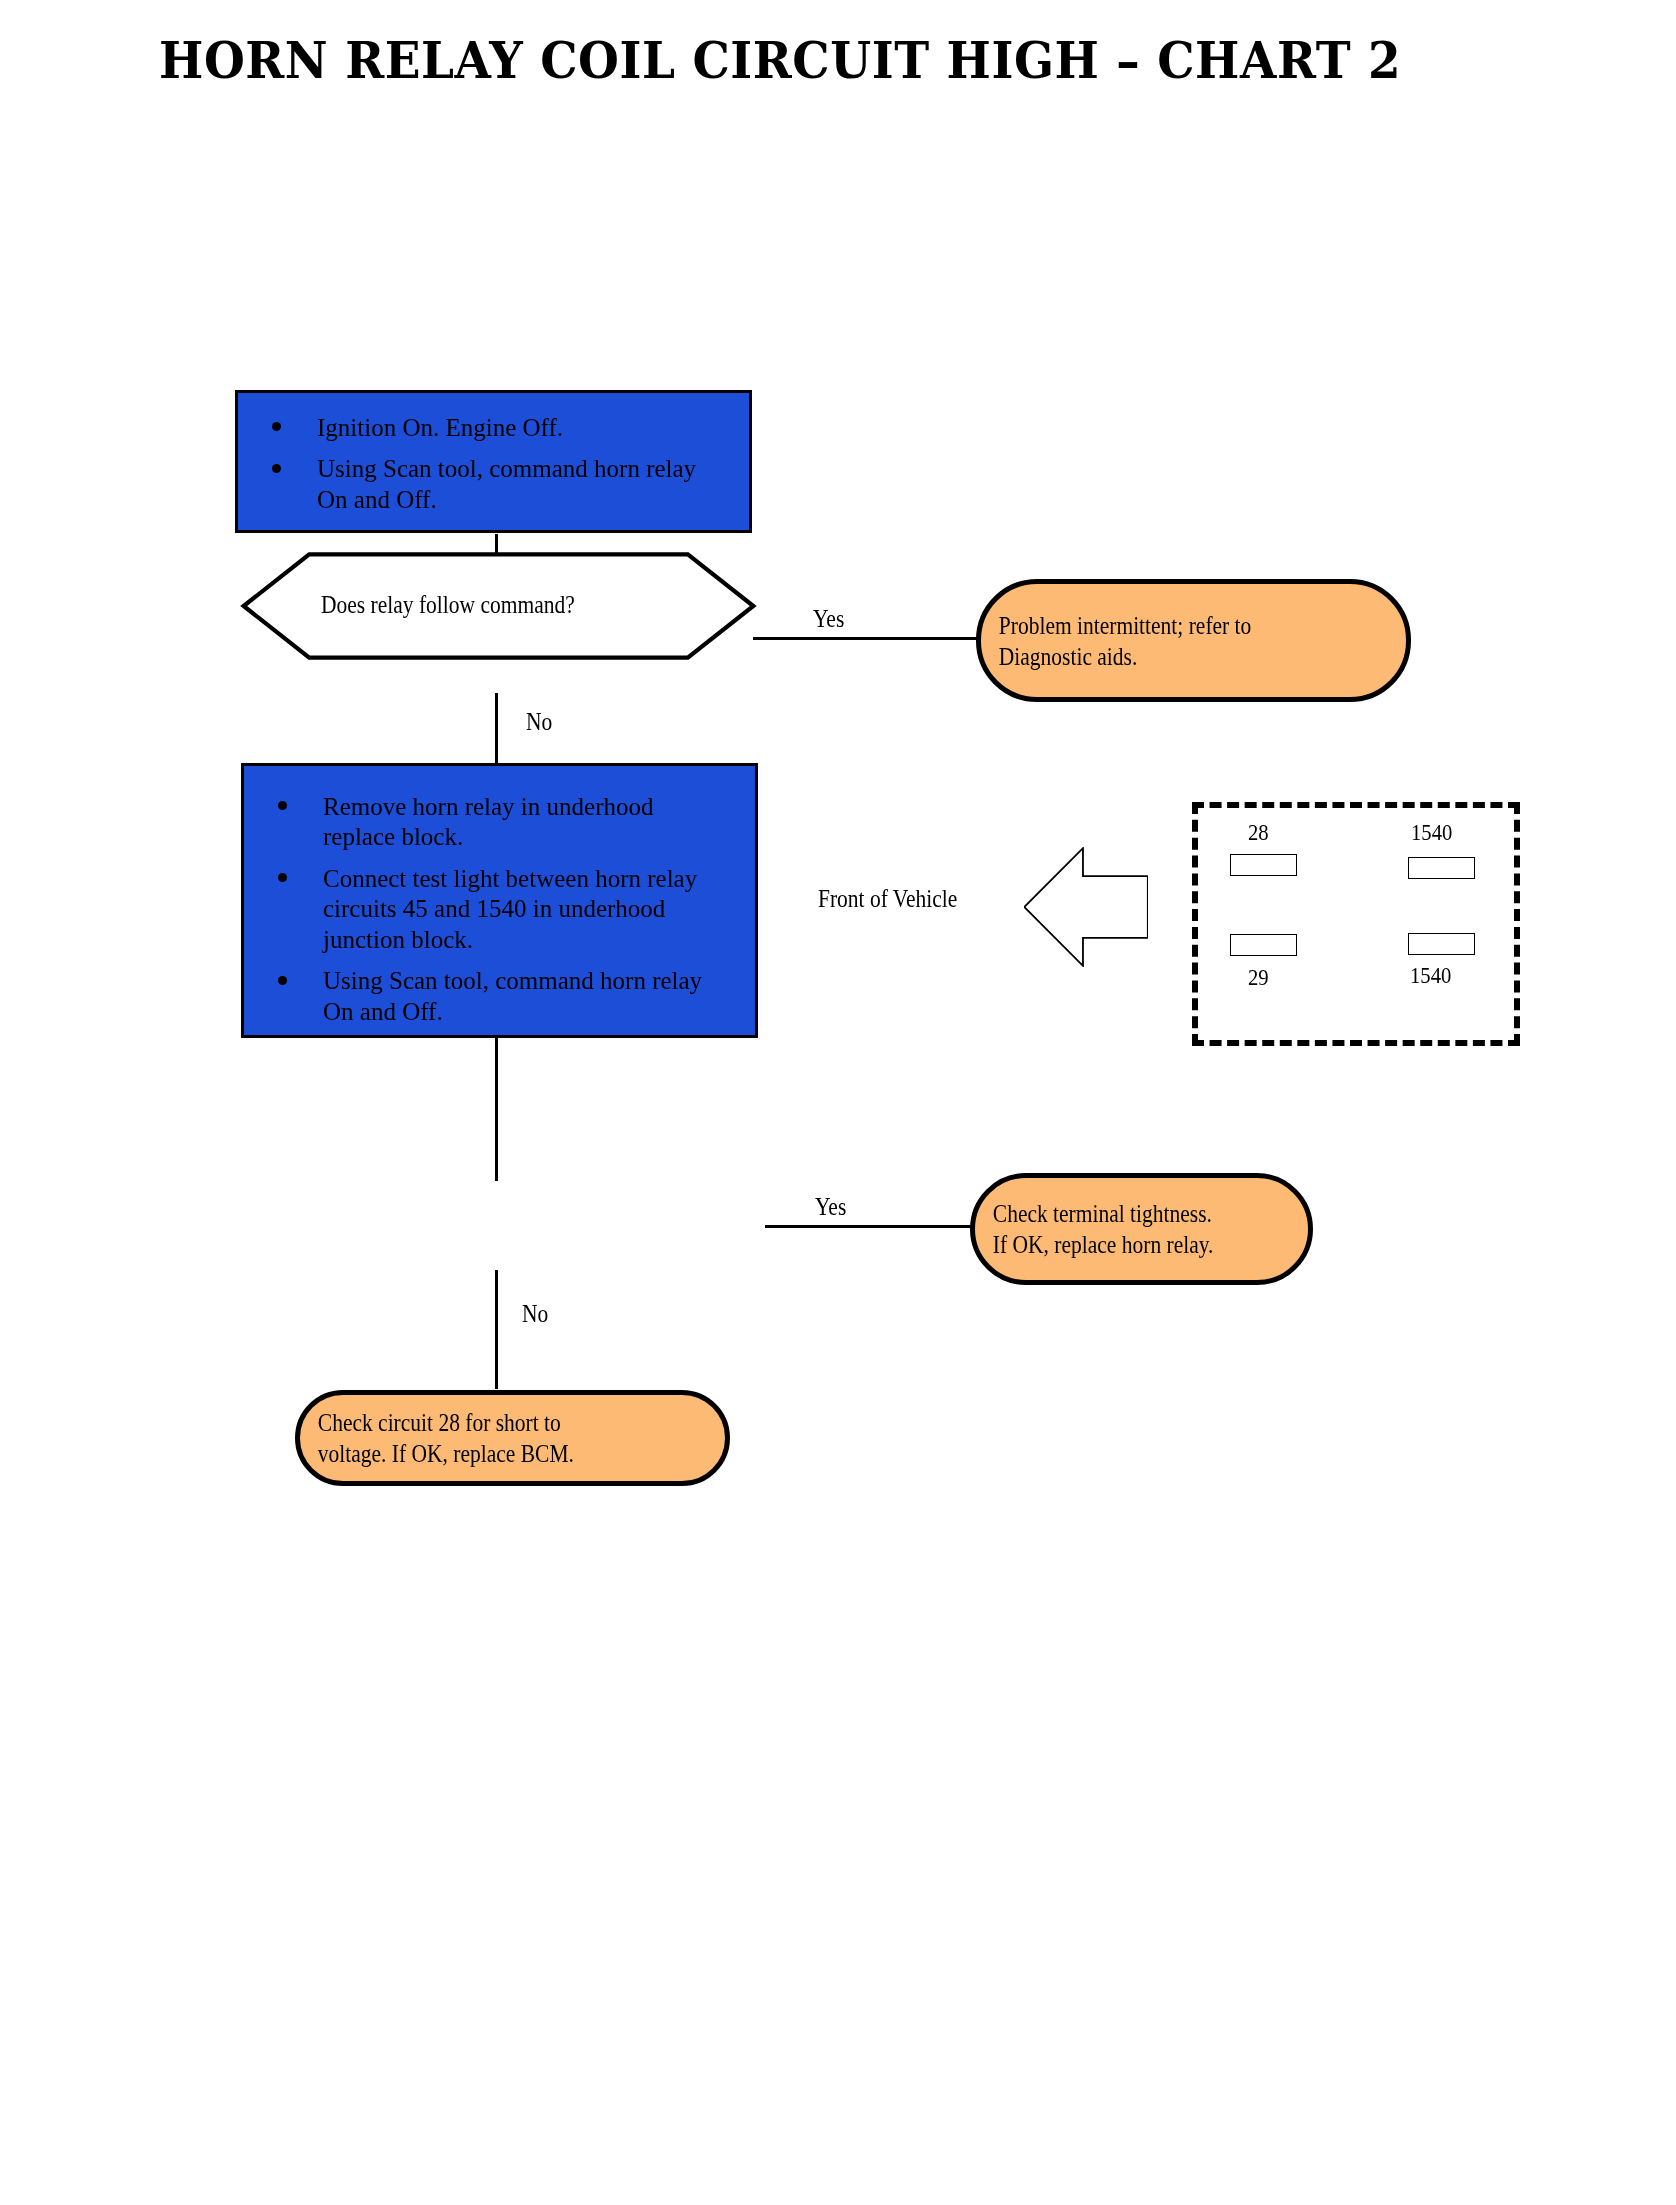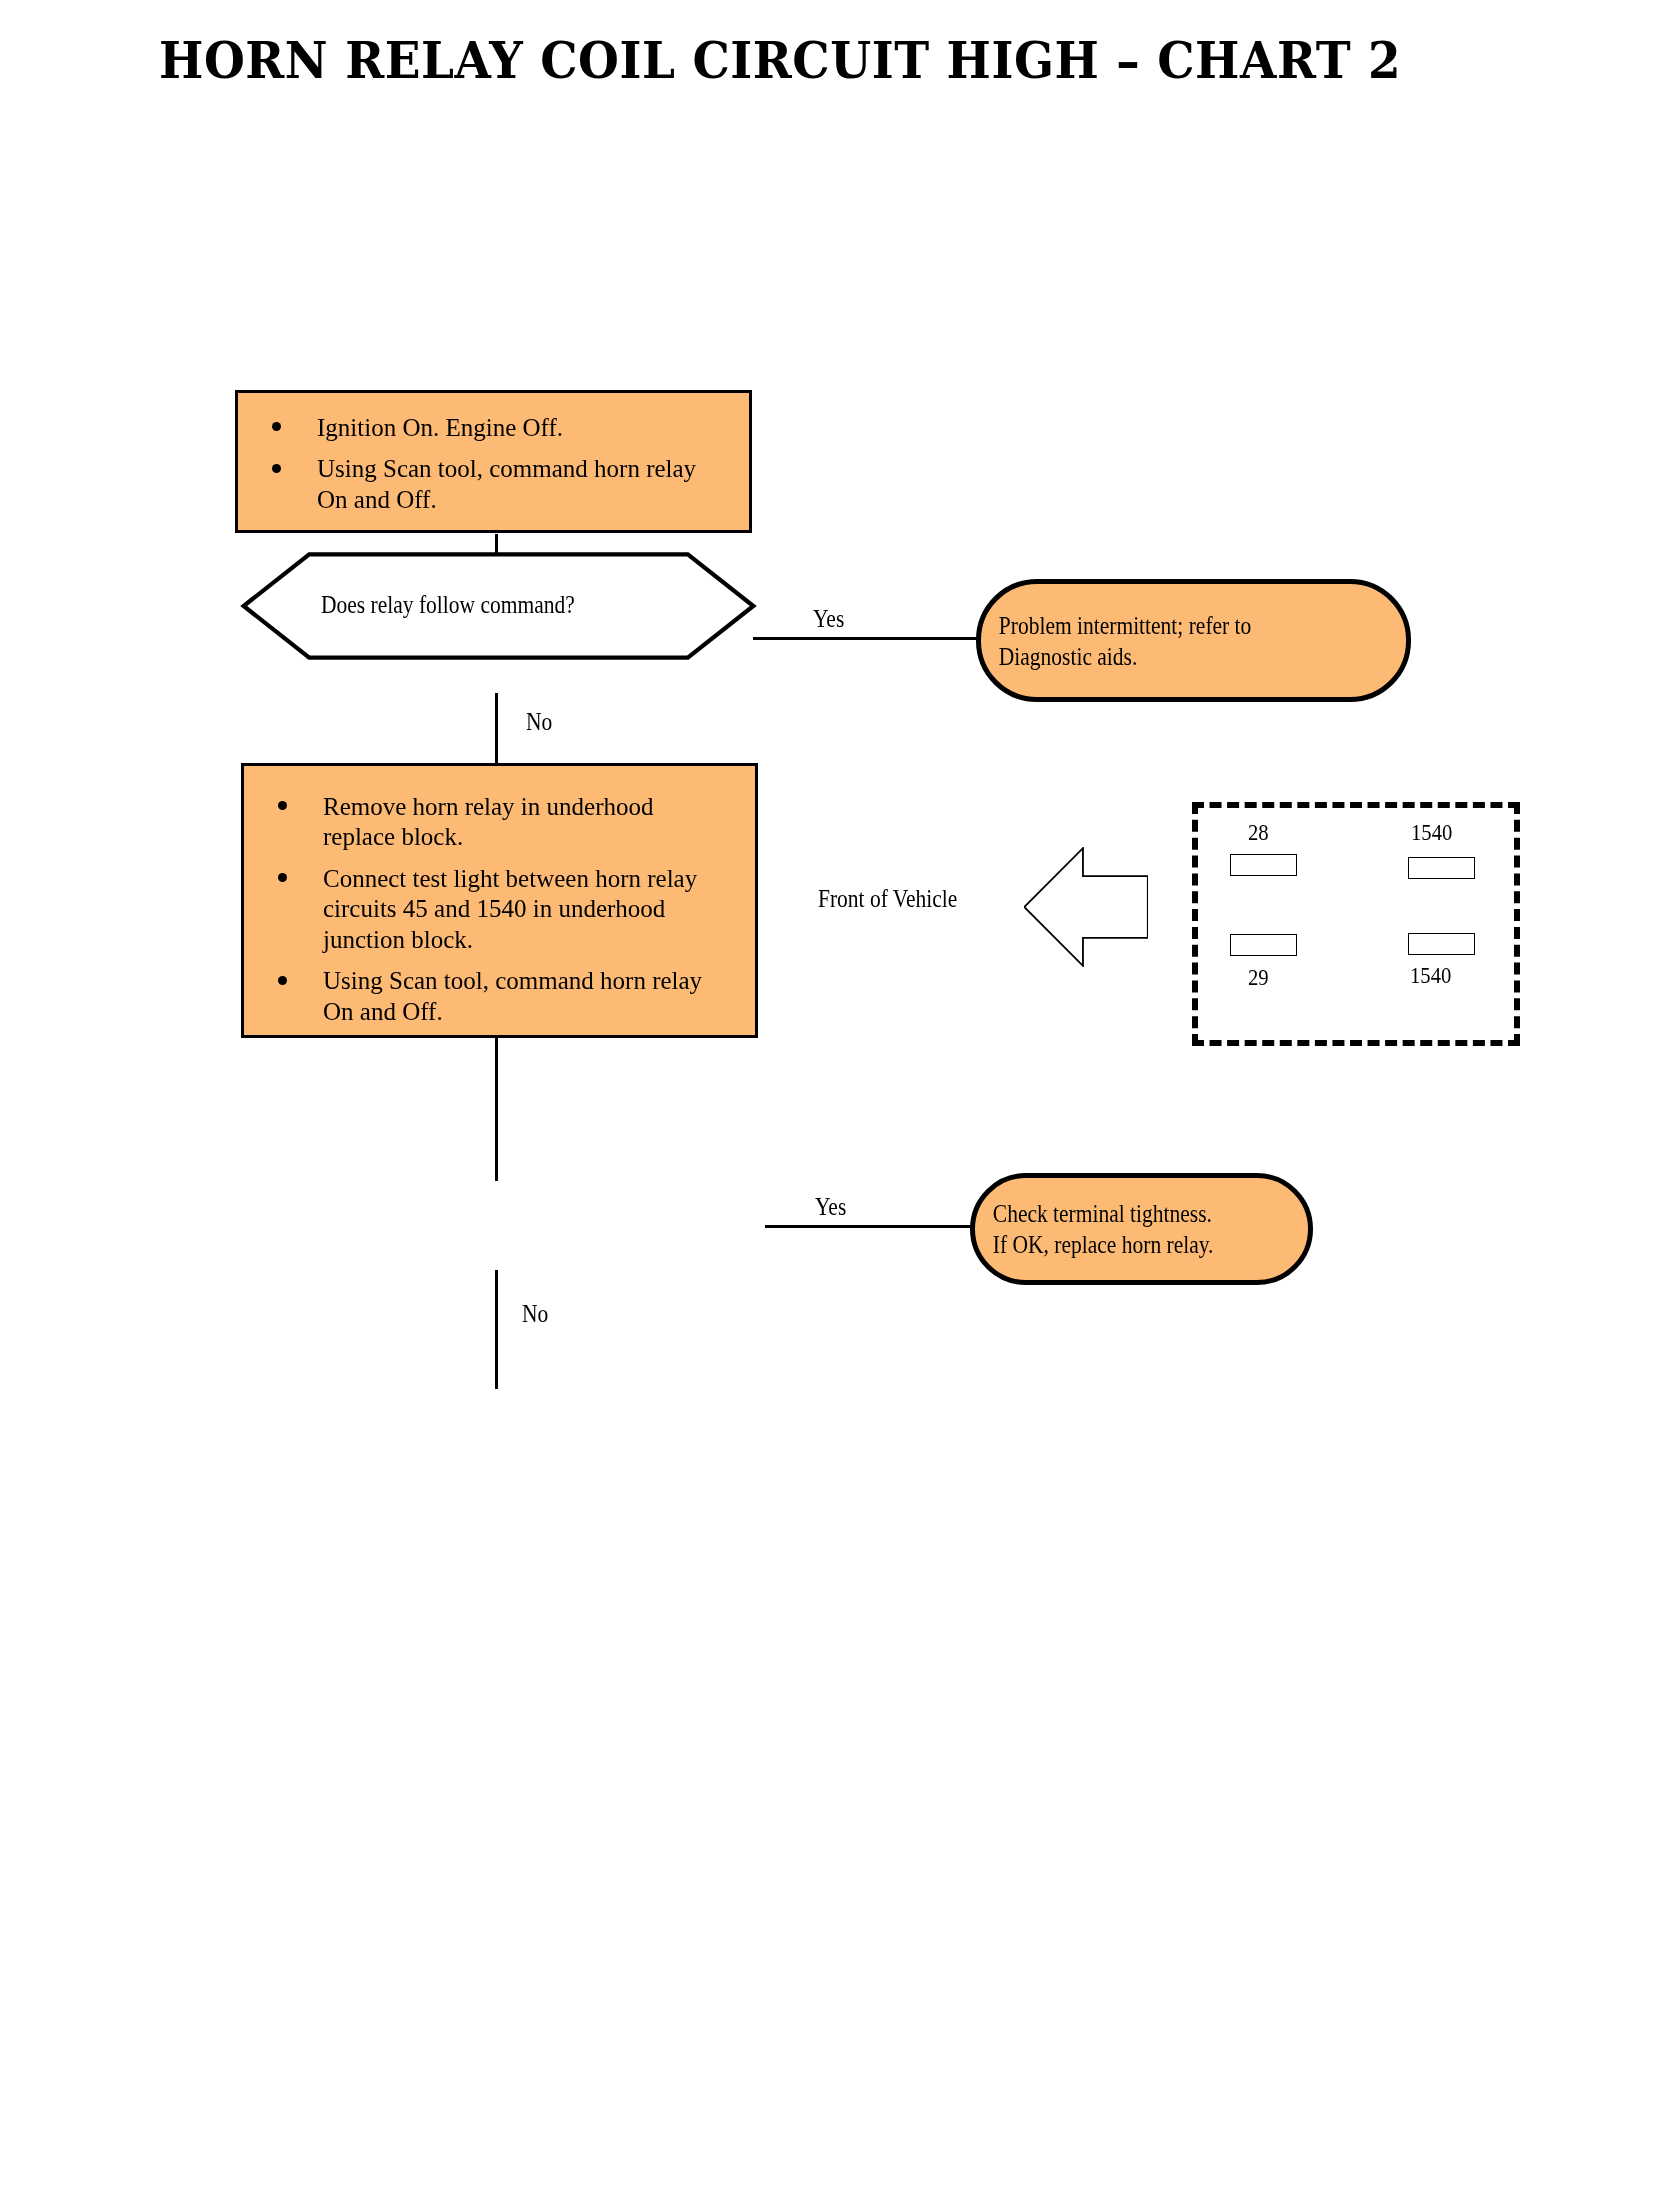--- a/index.html
+++ b/index.html
@@ -23,21 +23,21 @@
     white-space:nowrap;
     transform:scaleX(0.92);
     transform-origin:left top;
     line-height:1.0;
   }
 
   
   .proc{
     position:absolute;
     border:3.6px solid #000;
-    background:#fdba74;
+    background:#1d4ed8;
     box-sizing:border-box;
   }
   .bullets{
     position:absolute;
     left:29px; top:0;
     right:6px;
   }
   .bullet-row{
     position:relative;
     padding-left:50px;
@@ -235,15 +235,19 @@
     <div class="terminal-slot" style="left:210px; top:125px; width:67px; height:22px;"></div>
     <div class="terminal-label" style="left:212px; top:154px;">1540</div>
   </div>
 
 
   <div class="term" id="node-terminal2" style="left:970px; top:1173px; width:343px; height:112px; border-radius:56px;">
     <div class="term-text">Check terminal tightness.
 If OK, replace horn relay.</div>
   </div>
 
+  <div class="term" id="node-terminal3" style="left:295px; top:1390px; width:435px; height:96px; border-radius:48px;">
+    <div class="term-text">Check circuit 28 for short to
+voltage. If OK, replace BCM.</div>
+  </div>
 
 </div>
 
 
 </body></html>

